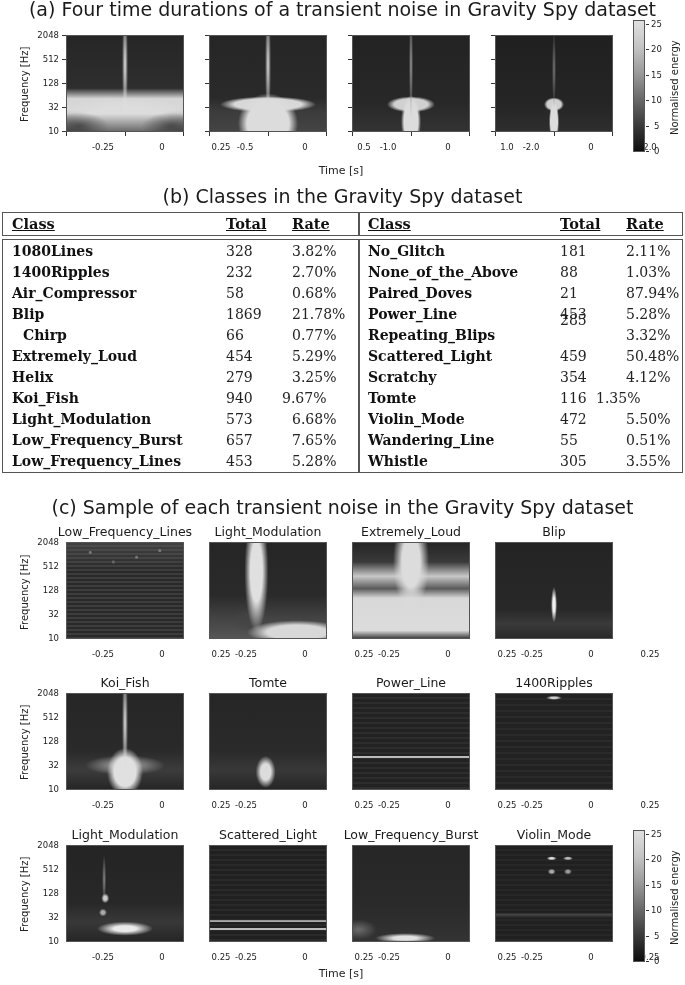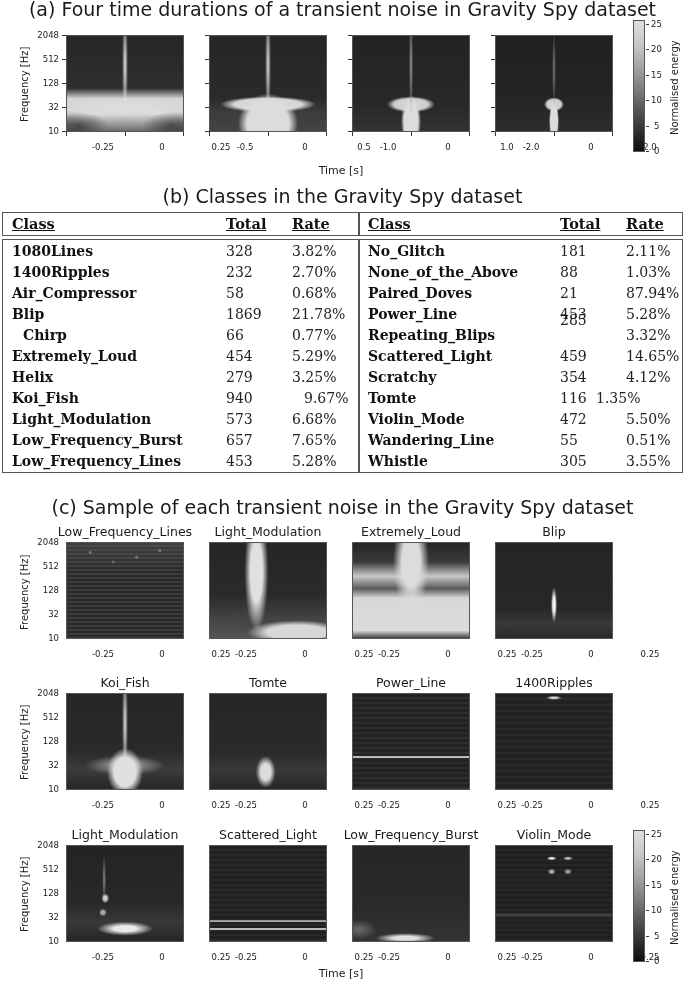--- a/index.html
+++ b/index.html
@@ -192,21 +192,21 @@
       <span class="cell num" style="left:290px; top:136px;">5.29%</span>
     </div>
   <div>
       <span class="cell cls" style="left:10px; top:157px;">Helix</span>
       <span class="cell num" style="left:224px; top:157px;">279</span>
       <span class="cell num" style="left:290px; top:157px;">3.25%</span>
     </div>
   <div>
       <span class="cell cls" style="left:10px; top:178px;">Koi_Fish</span>
       <span class="cell num" style="left:224px; top:178px;">940</span>
-      <span class="cell num" style="left:302px; top:178px;">9.67%</span>
+      <span class="cell num" style="left:280px; top:178px;">9.67%</span>
     </div>
   <div>
       <span class="cell cls" style="left:10px; top:199px;">Light_Modulation</span>
       <span class="cell num" style="left:224px; top:199px;">573</span>
       <span class="cell num" style="left:290px; top:199px;">6.68%</span>
     </div>
   <div>
       <span class="cell cls" style="left:10px; top:220px;">Low_Frequency_Burst</span>
       <span class="cell num" style="left:224px; top:220px;">657</span>
       <span class="cell num" style="left:290px; top:220px;">7.65%</span>
@@ -238,21 +238,21 @@
       <span class="cell num" style="left:624px; top:94px;">5.28%</span>
     </div>
   <div>
       <span class="cell cls" style="left:366px; top:115px;">Repeating_Blips</span>
       <span class="cell num" style="left:558px; top:100px;">285</span>
       <span class="cell num" style="left:624px; top:115px;">3.32%</span>
     </div>
   <div>
       <span class="cell cls" style="left:366px; top:136px;">Scattered_Light</span>
       <span class="cell num" style="left:558px; top:136px;">459</span>
-      <span class="cell num" style="left:624px; top:136px;">14.65%</span>
+      <span class="cell num" style="left:624px; top:136px;">50.48%</span>
     </div>
   <div>
       <span class="cell cls" style="left:366px; top:157px;">Scratchy</span>
       <span class="cell num" style="left:558px; top:157px;">354</span>
       <span class="cell num" style="left:624px; top:157px;">4.12%</span>
     </div>
   <div>
       <span class="cell cls" style="left:366px; top:178px;">Tomte</span>
       <span class="cell num" style="left:558px; top:178px;">116</span>
       <span class="cell num" style="left:594px; top:178px;text-align:right;">1.35%</span>

